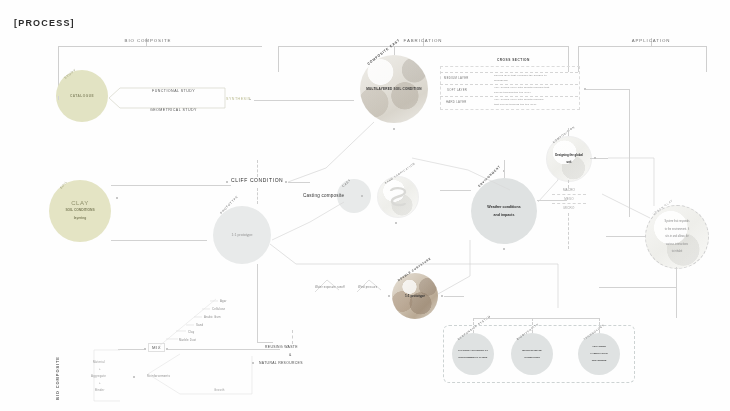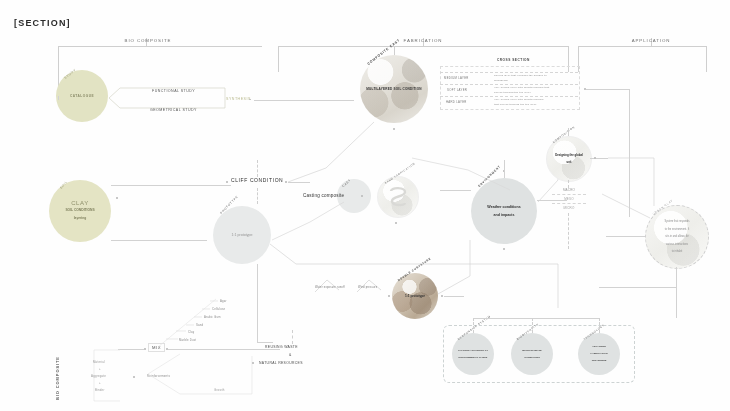--- a/index.html
+++ b/index.html
@@ -67,21 +67,21 @@
   .legrow{position:absolute;border-top:.6px dashed #d6d6d6;}
   .vlabel{position:absolute;transform:rotate(-90deg);transform-origin:left bottom;font-size:4px;letter-spacing:.9px;color:#555;font-weight:bold;white-space:nowrap;}
   .dot{position:absolute;width:1.6px;height:1.6px;border-radius:50%;background:#bdbdbd;}
   svg{overflow:visible;}
 </style>
 </head>
 <body>
 
 <div id="stage">
 
-  <div class="abs ttl" style="left:14px;top:18px;">[SECTION]</div>
+  <div class="abs ttl" style="left:14px;top:18px;">[PROCESS]</div>
 
   <div class="phase-line" style="left:58px;top:46px;width:204px;"></div>
   <div class="vline" style="left:58px;top:46px;height:50px;"></div>
   <div class="vline" style="left:146px;top:38px;height:8px;"></div>
   <div class="abs phase" style="left:118px;top:38px;width:60px;">BIO COMPOSITE</div>
 
   <div class="phase-line" style="left:278px;top:46px;width:290px;"></div>
   <div class="vline" style="left:278px;top:46px;height:26px;"></div>
   <div class="vline" style="left:568px;top:46px;height:26px;"></div>
   <div class="vline" style="left:423px;top:38px;height:8px;"></div>

